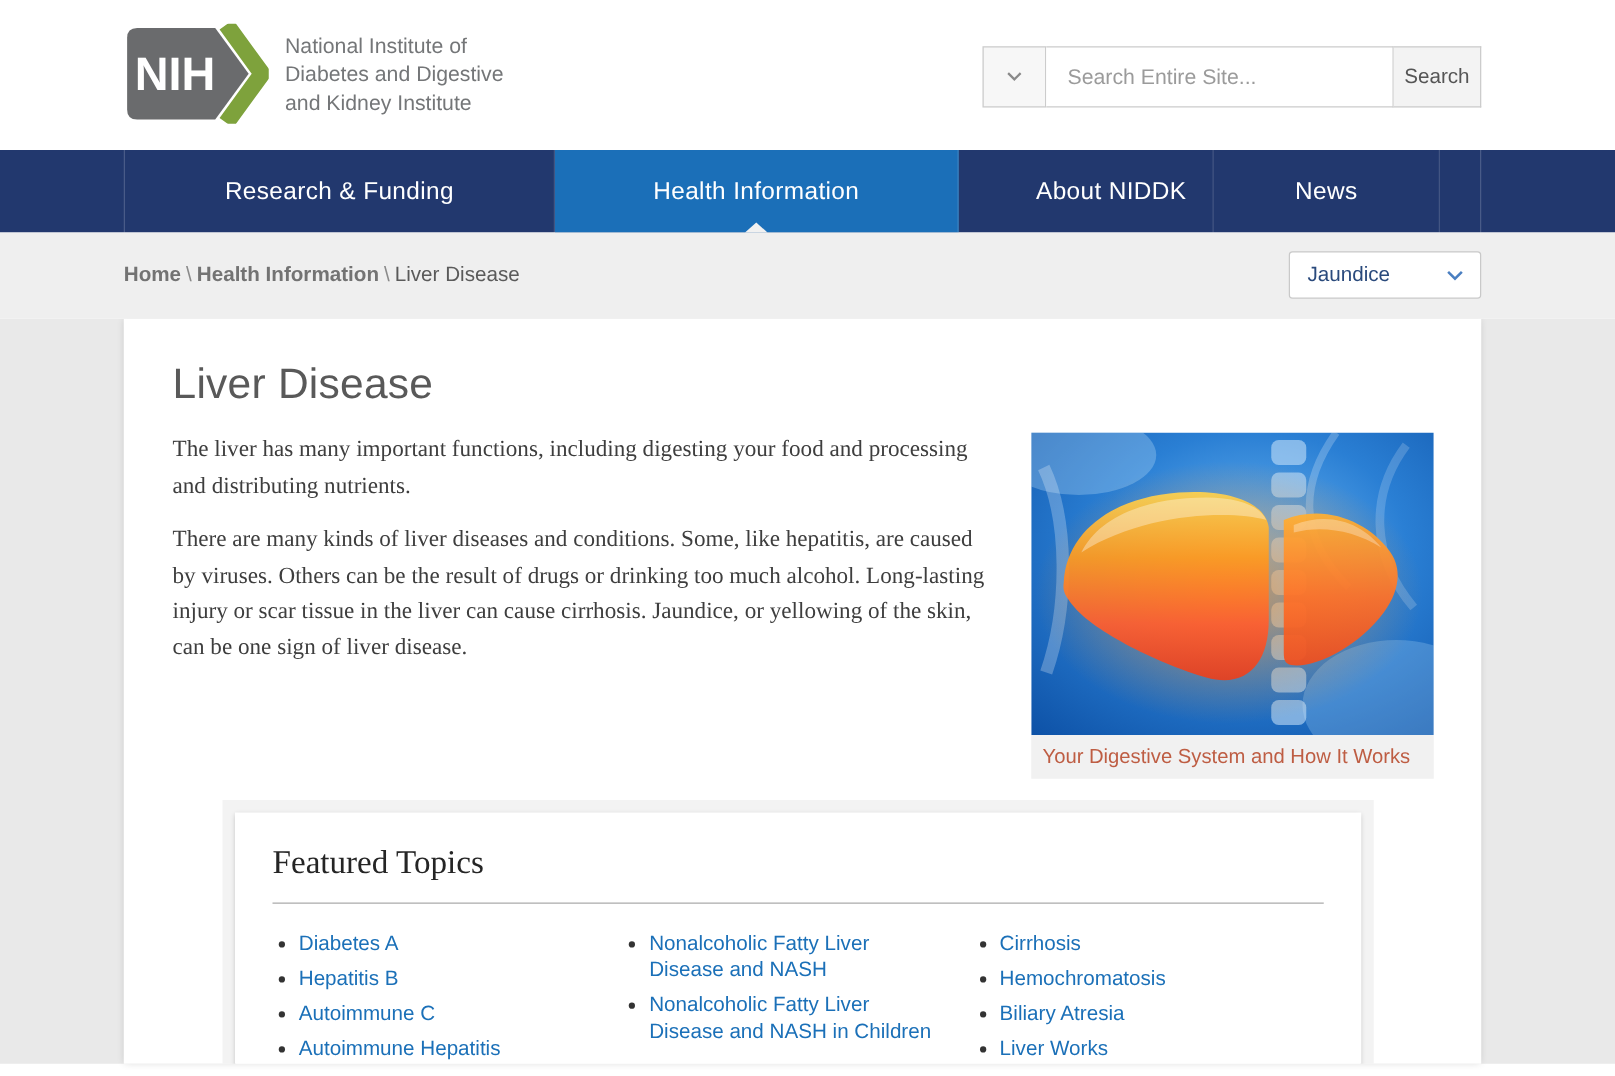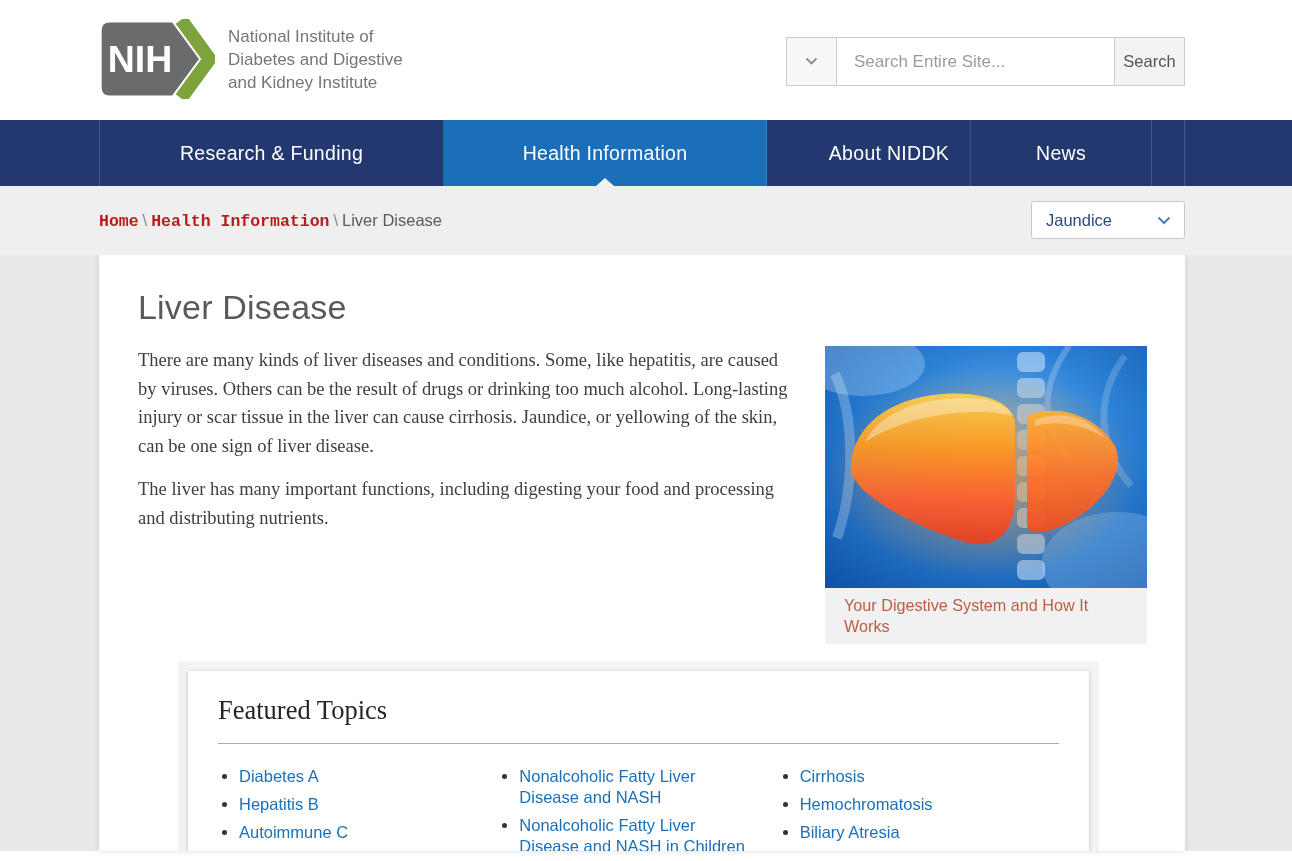--- a/index.html
+++ b/index.html
@@ -29,39 +29,39 @@
   .nav-tab.w1 { width:344px; } .nav-tab.w2 { width:323px; }
   .nav-tab.w3 { width:204px;padding-left:41px; } .nav-tab.w4 { width:181px; }
   .nav-tab.active { background:#1b6fb8; }
   .nav-tab.active::after { content:""; position:absolute; bottom:0; left:50%; margin-left:-9px;
              border-left:9px solid transparent; border-right:9px solid transparent;
              border-bottom:8px solid #f1f1f1; }
 
   
   .crumb-band { height:69px; background:#efefef; position:relative; display:flex; align-items:center; }
   .breadcrumb { margin-left:99px; font-size:16.5px; color:#5a5a5a; }
-  .breadcrumb a { color:#b91c1c; font-weight:bold; text-decoration:none; cursor:pointer;font-family:Liberation Mono, monospace; }
+  .breadcrumb a { color:#737373; font-weight:bold; text-decoration:none; cursor:pointer; }
   .crumb-sep { color:#8a8a8a; padding:0 4px; }
   .lang-select { position:absolute; right:107px; top:15px; width:154px; height:38px; background:#fff;
                  border:1px solid #c9c9c9; border-radius:3px; display:flex; align-items:center;
                  justify-content:space-between; padding:0 13px 0 14px; color:#2a4a7c; font-size:16.5px;
                  cursor:pointer; }
 
   
   .content-band { height:596px; background:#e9e9e9; }
   .main-card { margin-left:99px; width:1086px; height:596px; background:#fff;
                box-shadow:0 0 6px rgba(0,0,0,.14); padding:33px 38px 0 39px; overflow:hidden; }
   .page-title { font-size:34px; color:#595959; font-weight:500; letter-spacing:.2px; margin-bottom:19px; }
   .content-row { display:flex; }
   .text-col { width:655px; font-family:"Liberation Serif", serif; font-size:18.5px;
               line-height:28.5px; color:#3e3e3e; }
   .text-col p { margin-bottom:15px; }
   .figure-col { margin-left:auto; width:322px; }
   .figure-img { display:block; width:322px; height:242px; cursor:pointer; }
-  .figure-caption { background:#f1f1f1; padding:7px 19px; font-size:16.2px; line-height:21px; }
+  .figure-caption { background:#f1f1f1; padding:7px 9px; font-size:16.2px; line-height:21px; }
   .figure-caption a { color:#be5d43; text-decoration:none; cursor:pointer; }
 
   
   .featured-wrap { margin:17px 48px 0 40px; background:#f3f3f3; padding:10px; }
   .featured-card { background:#fff; box-shadow:0 1px 4px rgba(0,0,0,.22); padding:24px 30px 40px; }
   .featured-heading { font-family:"Liberation Serif", serif; font-weight:400; font-size:26.5px;
                       color:#252525; margin-bottom:17px; }
   .featured-rule { border:none; border-top:1px solid #ababab; margin-bottom:22px; }
   .featured-cols { display:flex; }
   .fcol { width:33.4%; padding-right:24px; }
@@ -117,22 +117,22 @@
     </svg>
   </div>
 </div>
 
 <div class="content-band">
   <main class="main-card">
     <h1 class="page-title">Liver Disease</h1>
 
     <div class="content-row">
       <div class="text-col">
+        <p>The liver has many important functions, including digesting your food and processing and distributing nutrients.</p>
         <p>There are many kinds of liver diseases and conditions. Some, like hepatitis, are caused by viruses. Others can be the result of drugs or drinking too much alcohol. Long-lasting injury or scar tissue in the liver can cause cirrhosis. Jaundice, or yellowing of the skin, can be one sign of liver disease.</p>
-        <p>The liver has many important functions, including digesting your food and processing and distributing nutrients.</p>
       </div>
 
       <figure class="figure-col">
         <svg class="figure-img" viewBox="0 0 322 242">
           <defs>
             <radialGradient id="bgGrad" cx="55%" cy="38%" r="85%">
               <stop offset="0%" stop-color="#6ab4f0"></stop>
               <stop offset="45%" stop-color="#2a7fd4"></stop>
               <stop offset="100%" stop-color="#0c4fa4"></stop>
             </radialGradient>

